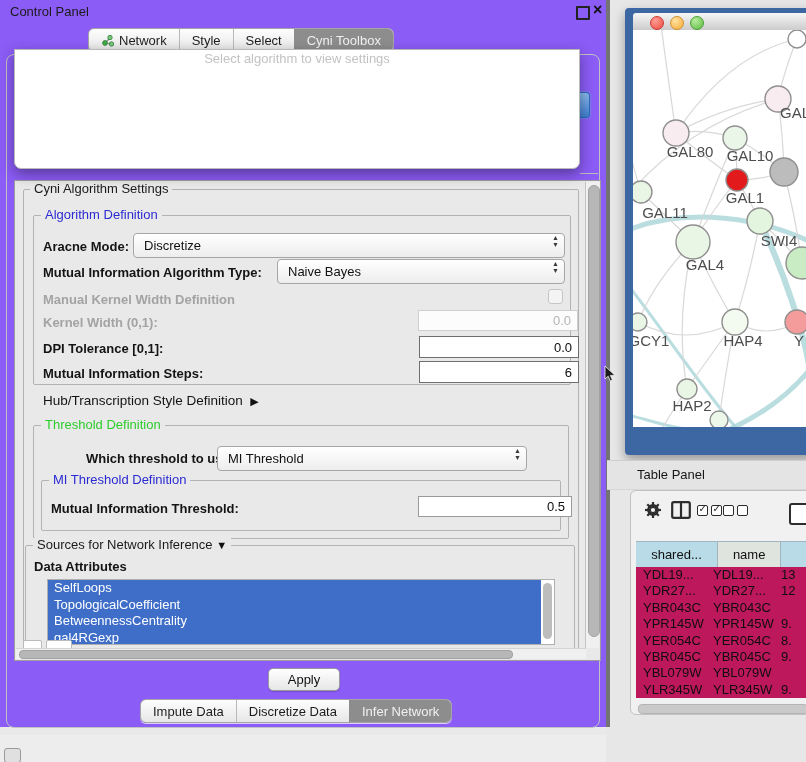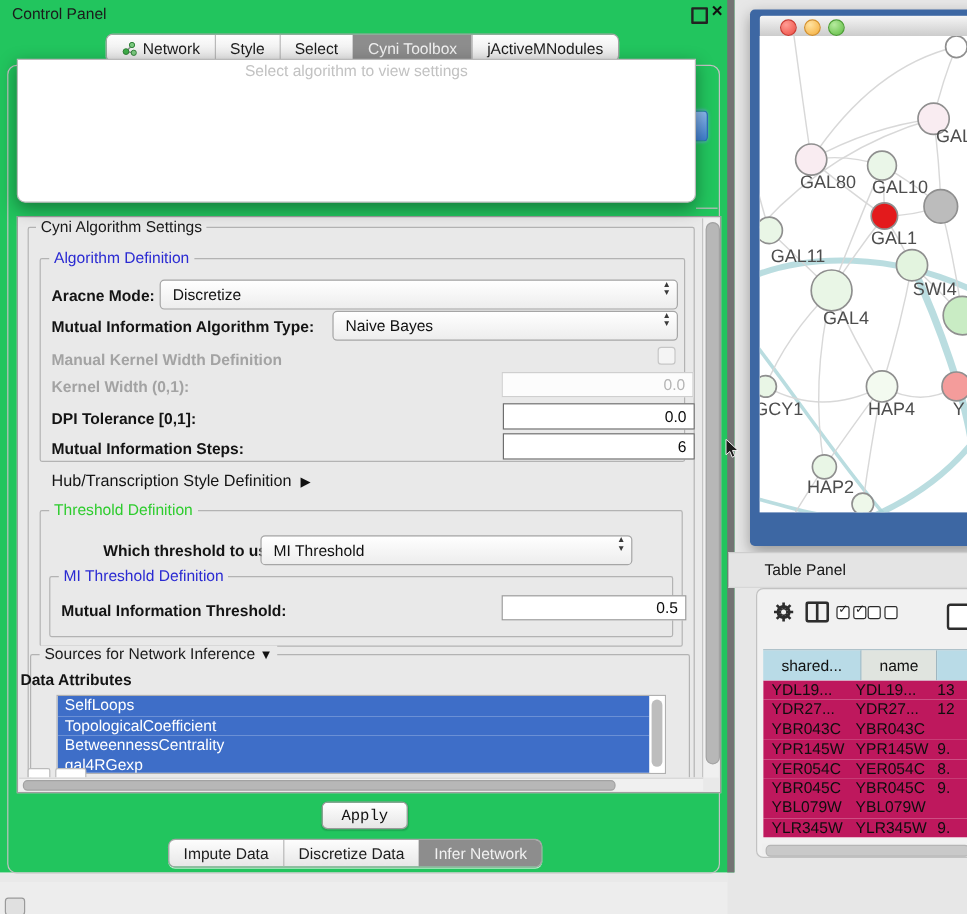--- a/index.html
+++ b/index.html
@@ -6,22 +6,22 @@
   body{
     position:relative;width:806px;height:762px;overflow:hidden;
     background:#e9e9e9;
     font-family:"Liberation Sans","DejaVu Sans",sans-serif;
     font-size:13px;color:#141414;
     -webkit-font-smoothing:antialiased;
   }
   .abs{position:absolute;}
 
   
-  .cp{left:0;top:8;width:606px;height:727px;background:#22c55e;
-      border-right:6px solid #737373;}
+  .cp{left:0;top:8;width:606px;height:727px;background:#8b5cf6;
+      border-right:4px solid #737373;}
   .cp-titlebar{left:0;top:0;width:100%;height:24px;}
   .cp-title{left:10px;top:4px;font-size:13px;color:#1b1b1b;}
   .float-btn{left:576px;top:6px;width:10px;height:10px;border:2px solid #222;border-radius:1px;}
   .close-btn{left:593px;top:1px;font-size:16px;font-weight:bold;color:#111;}
 
   
   .seg{display:inline-flex;border:1px solid #a5a5a5;border-radius:6px;overflow:hidden;
        background:linear-gradient(#fdfdfd,#e7e7e7);height:22px;box-shadow:0 1px 0 rgba(255,255,255,.7);}
   .seg .tab{display:flex;align-items:center;gap:5px;padding:0 12px;font-size:13px;color:#1c1c1c;
        border-left:1px solid #b9b9b9;white-space:nowrap;}
@@ -77,21 +77,21 @@
   .arrow{font-size:11px;color:#111;}
 
   .attr-list{position:absolute;background:#ffffff;border:1px solid #b0b0b0;overflow:hidden;}
   .attr-row{height:16.5px;line-height:16.5px;background:#3e6ec8;color:#fff;padding-left:6px;width:487px;}
   .list-scroll{position:absolute;right:0;top:0;width:12px;height:100%;background:#fff;}
   .list-thumb{position:absolute;left:1px;top:3px;width:9px;height:56px;background:#bdbdbd;border-radius:5px;}
   .frag-box{position:absolute;background:#fff;border:1px solid #bbb;border-radius:2px;}
 
   .btn{position:absolute;height:21px;border:1px solid #9a9a9a;border-radius:5px;
      background:linear-gradient(#ffffff,#e6e6e6);display:flex;align-items:center;justify-content:center;
-     font-size:13px;color:#111;box-shadow:0 1px 1px rgba(0,0,0,.15);font-family:Liberation Mono, monospace;}
+     font-size:13px;color:#111;box-shadow:0 1px 1px rgba(0,0,0,.15);}
 
   .bottom-strip{left:0;top:735px;width:606px;height:27px;background:#ededed;}
   .mini-icon{left:4px;top:748px;width:15px;height:13px;border:1px solid #9a9a9a;border-radius:3px;background:#e0e0e0;}
 
   
   .right-bg{left:607px;top:0;width:199px;height:762px;background:#e7e7e7;}
   .cursor{left:604px;top:366px;z-index:40;}
 
   .netwin{left:625px;top:8px;width:190px;height:447px;background:#3d67a3;border-radius:4px 0 0 4px;
      box-shadow:0 5px 12px rgba(0,0,0,.35);}
@@ -154,23 +154,20 @@
         </div>
         <div class="tab">
           <span>Style</span>
         </div>
         <div class="tab">
           <span>Select</span>
         </div>
         <div class="tab selected">
           <span>Cyni Toolbox</span>
         </div>
-        <div class="tab">
-          <span>jActiveMNodules</span>
-        </div>
       </div>
   </div>
 
   <div class="abs outer-panel"></div>
 
   <div class="abs stepper-frag"></div>
   <div class="abs line-frag"></div>
 
   <div class="abs popup">
     <div class="ph">Select algorithm to view settings</div>
@@ -243,21 +240,21 @@
       <span class="lbl" style="left:35px;top:319px;">Mutual Information Threshold:</span>
       <div class="tfield" style="left:402px;top:314px;width:140px;height:19px;border-color:#9a9a9a;">
         <span>0.5</span>
       </div>
 
       <div class="fs" style="left:9px;top:363px;width:548px;height:110px;"></div>
       <span class="fs-title t-black" style="left:17px;top:356px;">
         <span>Sources for Network Inference</span> <span class="arrow">▼</span>
       </span>
 
-      <span class="lbl" style="left:1px;top:377px;">Data Attributes</span>
+      <span class="lbl" style="left:18px;top:377px;">Data Attributes</span>
 
       <div class="attr-list" style="left:31px;top:397px;width:506px;height:64px;">
         <div id="attr-rows">
             <div class="attr-row">SelfLoops</div>
             <div class="attr-row">TopologicalCoefficient</div>
             <div class="attr-row">BetweennessCentrality</div>
             <div class="attr-row">gal4RGexp</div>
           </div>
         <div class="list-scroll">
             <div class="list-thumb"></div>

